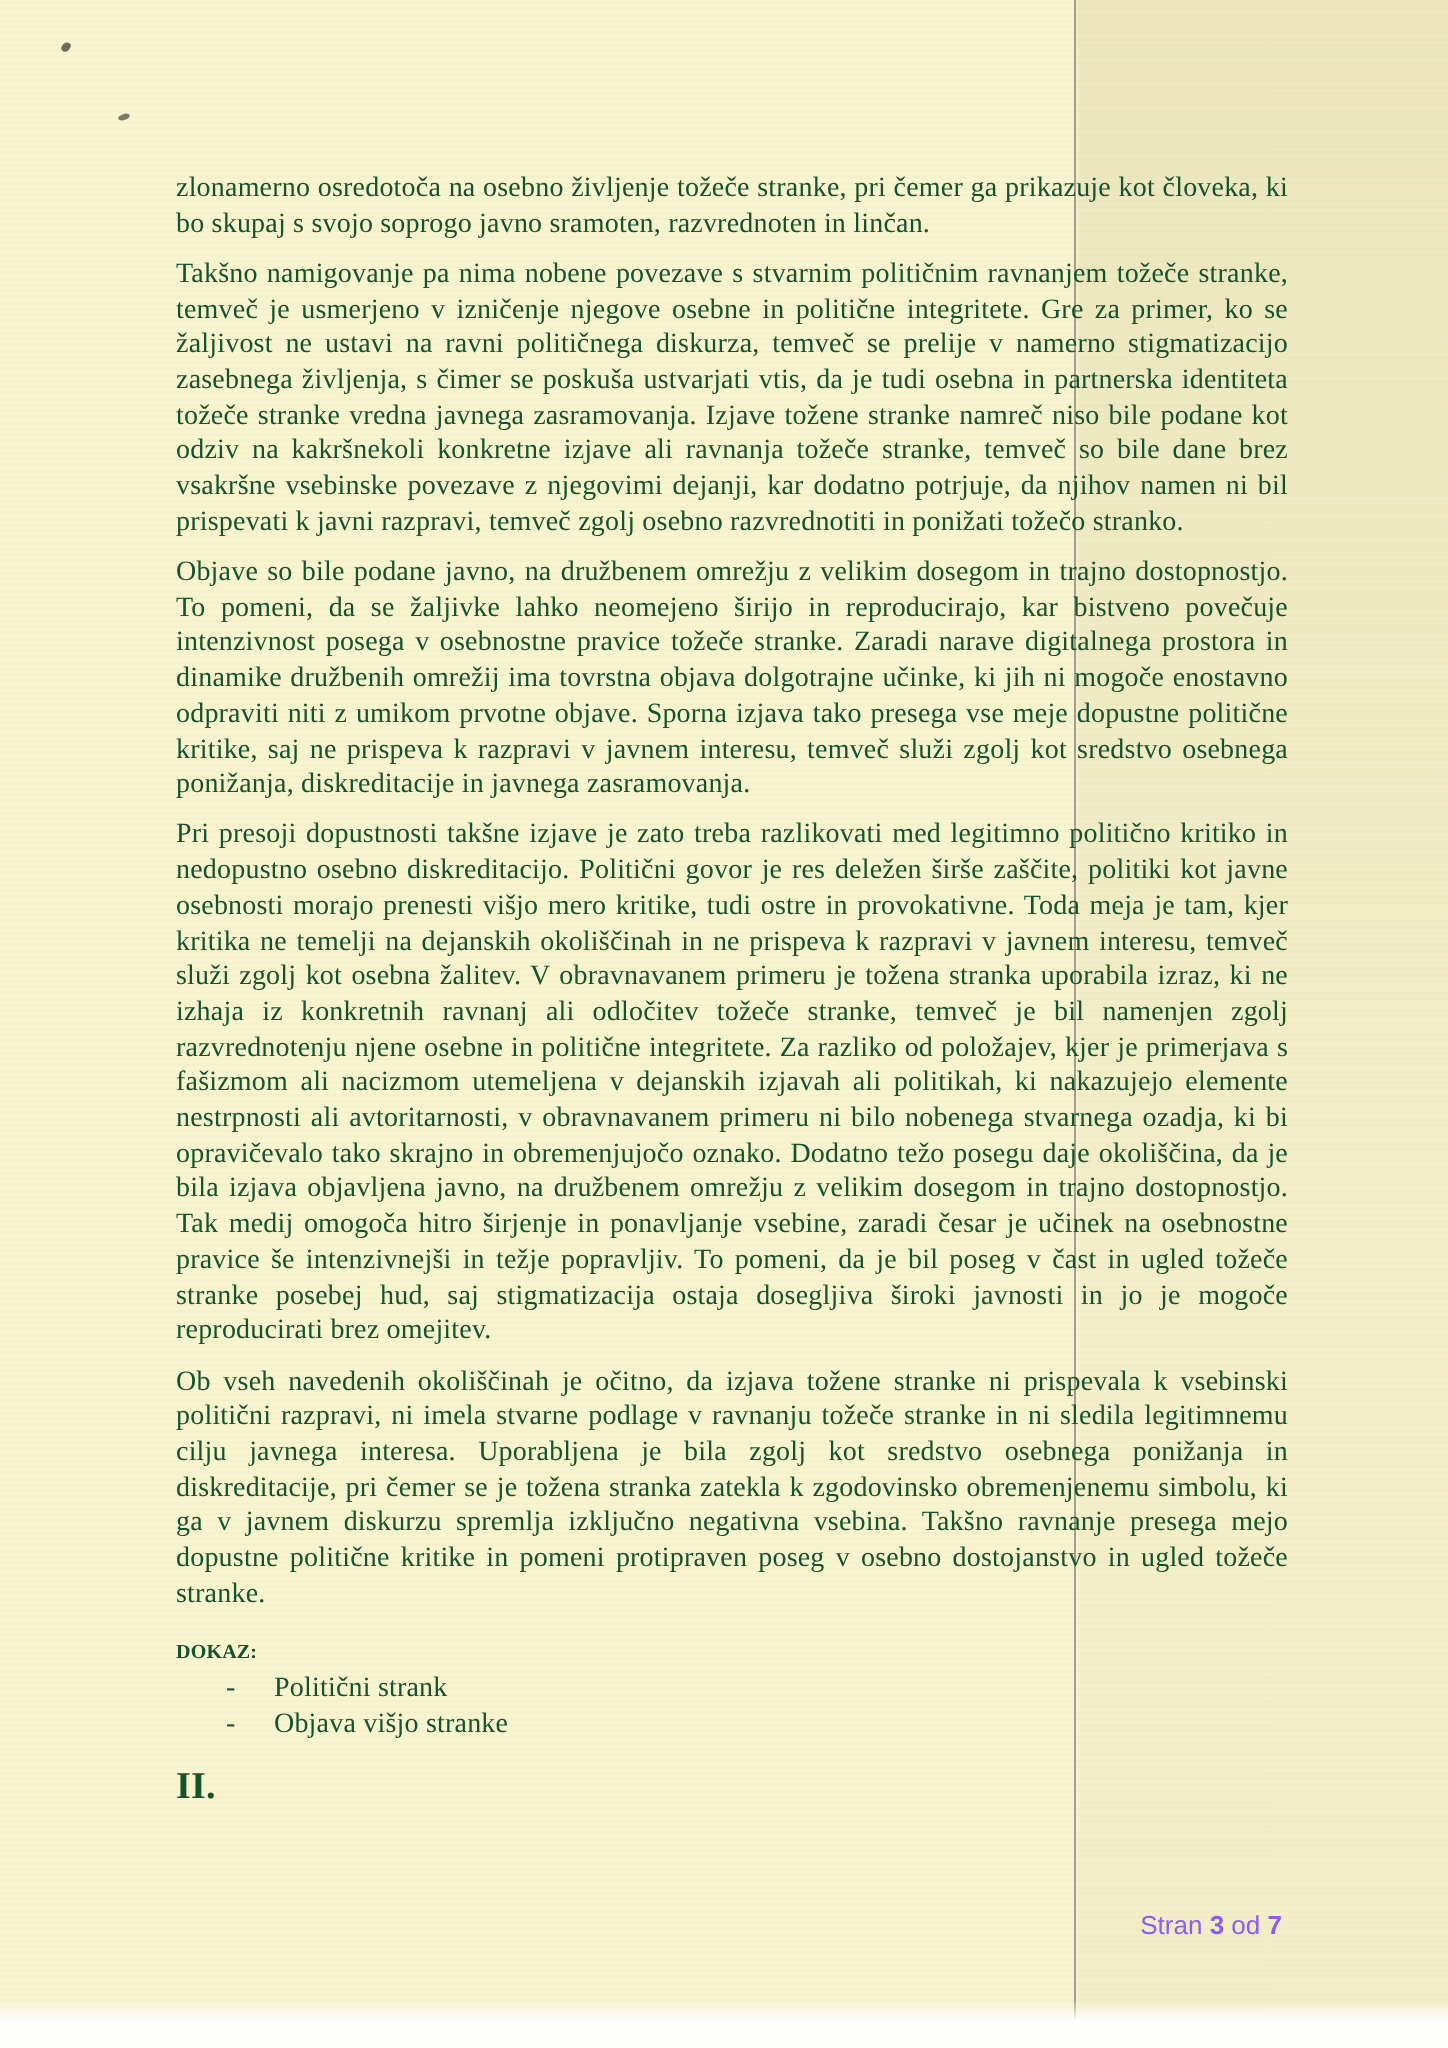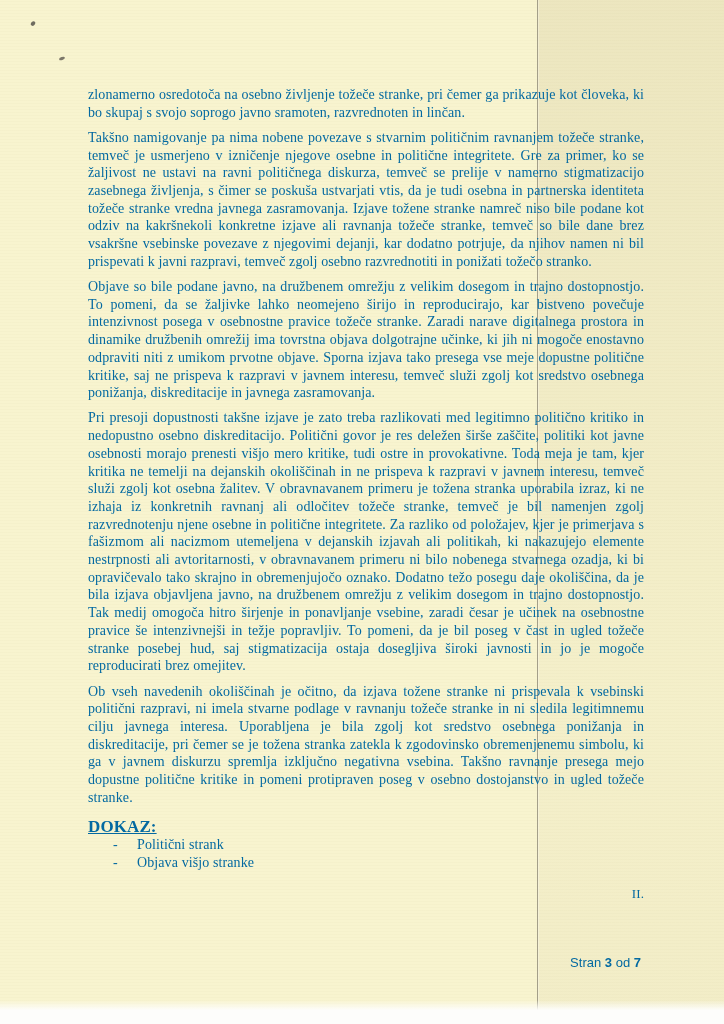--- a/index.html
+++ b/index.html
@@ -78,61 +78,60 @@
     width: 6px; height: 3px;
     background: #7c7769;
     border-radius: 50%;
     transform: rotate(-18deg);
   }
   
   .content {
     position: absolute;
     left: 88px; top: 86px;
     width: 556px;
-    color: #0369a1;
+    color: #14532d;
     font-size: 14px;
     line-height: 17.7px;
     text-align: justify;
     letter-spacing: 0.1px;
   }
   .content p {
     margin: 0 0 7.5px 0;
   }
   .evidence {
     margin-top: 12px;
   }
   .evidence-heading {
     font-weight: bold;
-    font-size: 17px;
-    text-decoration: underline;
+    font-size: 10px;
   }
   .evidence-item {
     display: flex;
     padding-left: 25px;
     text-align: left;
   }
   .evidence-item .dash {
     width: 24px;
     flex: 0 0 24px;
   }
   .section-number {
-    font-weight: normal;
-    font-size: 13px;
+    font-weight: bold;
+    font-size: 19px;
     margin-top: 13px;
-    text-align: right;
+    text-align: left;
   }
   
   .footer {
     position: absolute;
     left: 0; top: 955px;
     width: 641px;
     text-align: right;
     font-family: "Liberation Sans", sans-serif;
     font-size: 13px;
-    color: #0369a1;
+    color: #8b5cf6;
   }
   .footer .num {
     font-weight: bold;
   }
 </style>
 </head>
 <body>
 
 <div class="stage">
   <div class="paper"></div>

